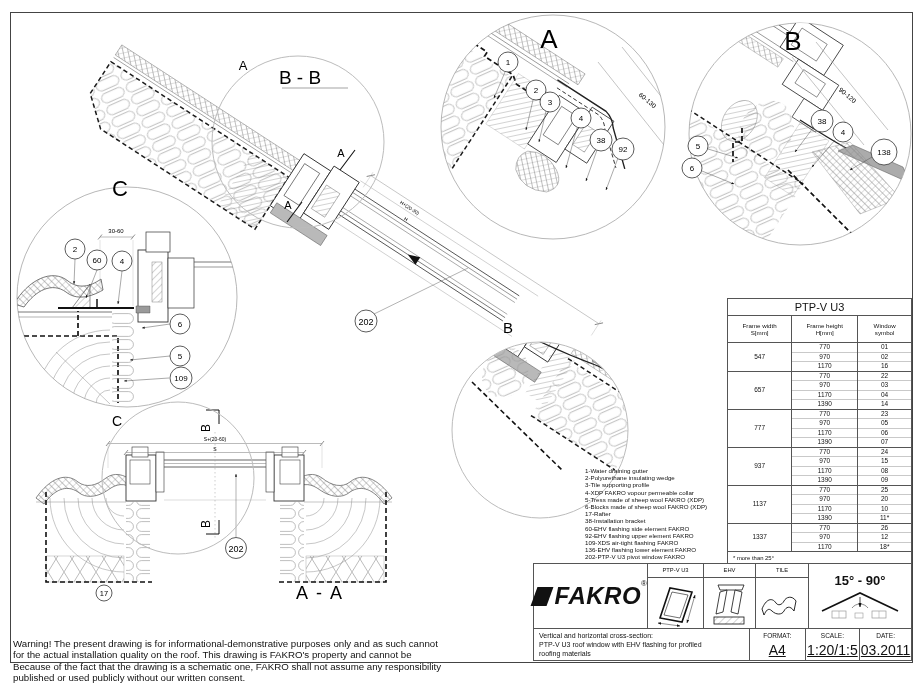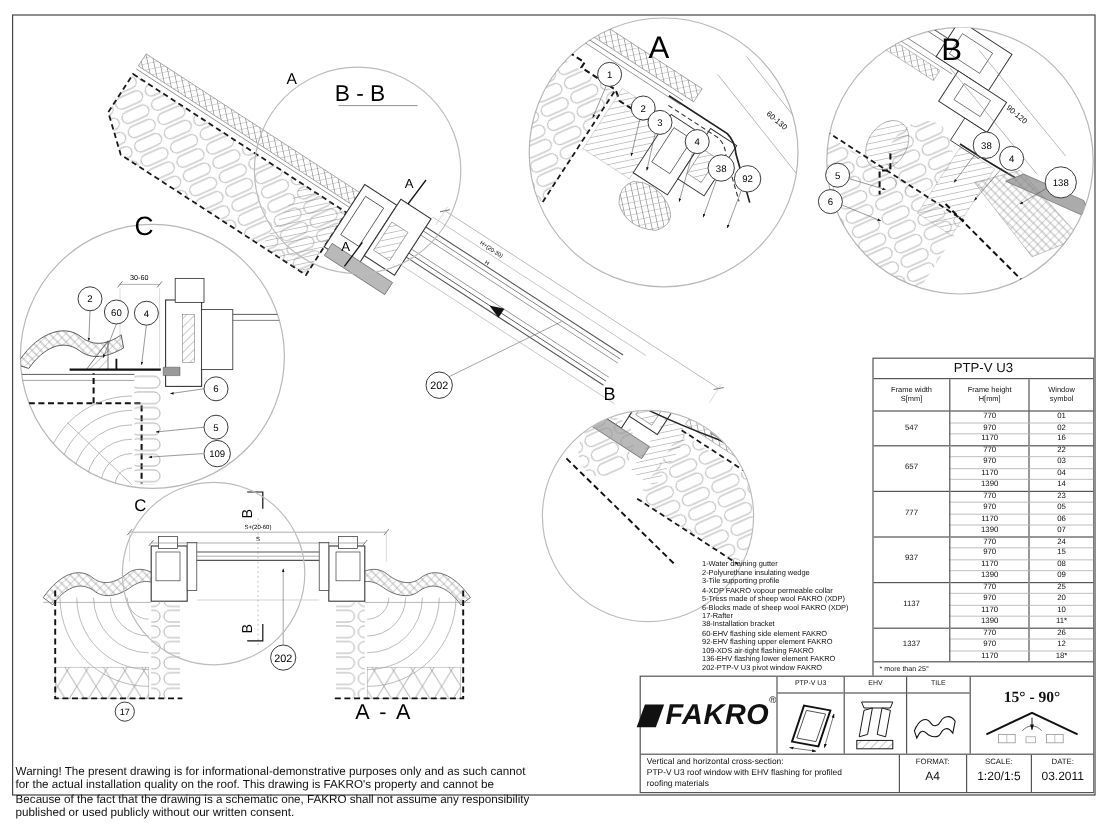--- a/index.html
+++ b/index.html
@@ -28,27 +28,27 @@
   .tblock{position:absolute;left:533px;top:563px;width:379px;height:98px;border:1px solid #555;box-sizing:border-box;display:flex;flex-direction:column;background:#fff;}
   .tb-top{display:flex;height:64px;border-bottom:1px solid #555;}
   .tb-logo{width:114px;border-right:1px solid #555;display:flex;align-items:center;justify-content:center;box-sizing:border-box;}
   .logo-mark{width:22px;height:19px;background:#111;transform:skewX(-20deg);display:inline-block;margin-right:5px;}
   .logo-text{font-size:24px;font-weight:bold;letter-spacing:0.5px;font-style:italic;}
   .logo-reg{font-size:8px;align-self:flex-start;margin-top:15px;}
   .tb-icon{border-right:1px solid #555;display:flex;flex-direction:column;box-sizing:border-box;}
   .tb-ih{height:13px;line-height:13px;text-align:center;font-size:5.8px;border-bottom:1px solid #555;}
   .tb-icon svg{margin:auto;}
   .tb-pitch{flex:1;display:flex;flex-direction:column;align-items:center;justify-content:center;}
-  .pitch-text{font-size:13px;font-weight:bold;font-family:Liberation Serif, serif;margin-bottom:1px;}
+  .pitch-text{font-size:13px;font-weight:bold;font-family:Liberation Sans, sans-serif;margin-bottom:1px;}
   .tb-bottom{display:flex;flex:1;}
   .tb-desc{width:217px;border-right:1px solid #555;font-size:7px;line-height:8.8px;padding:3px 0 0 5px;box-sizing:border-box;}
   .tb-meta{border-right:1px solid #555;text-align:center;padding-top:3px;box-sizing:border-box;}
   .tb-meta:last-child{border-right:none;}
   .m-label{font-size:6.5px;}
-  .m-value{font-size:10px;margin-top:3px;}
+  .m-value{font-size:14px;margin-top:3px;text-decoration:underline;}
 </style>
 </head>
 <body>
 
 <div class="sheet">
   <div class="sheet-border"></div>
 
   <svg class="drawing-svg" width="920" height="690" viewBox="0 0 920 690">
     <defs>
       <marker id="arr" viewBox="0 0 10 10" refX="9" refY="5" markerWidth="6" markerHeight="6" orient="auto-start-reverse">

